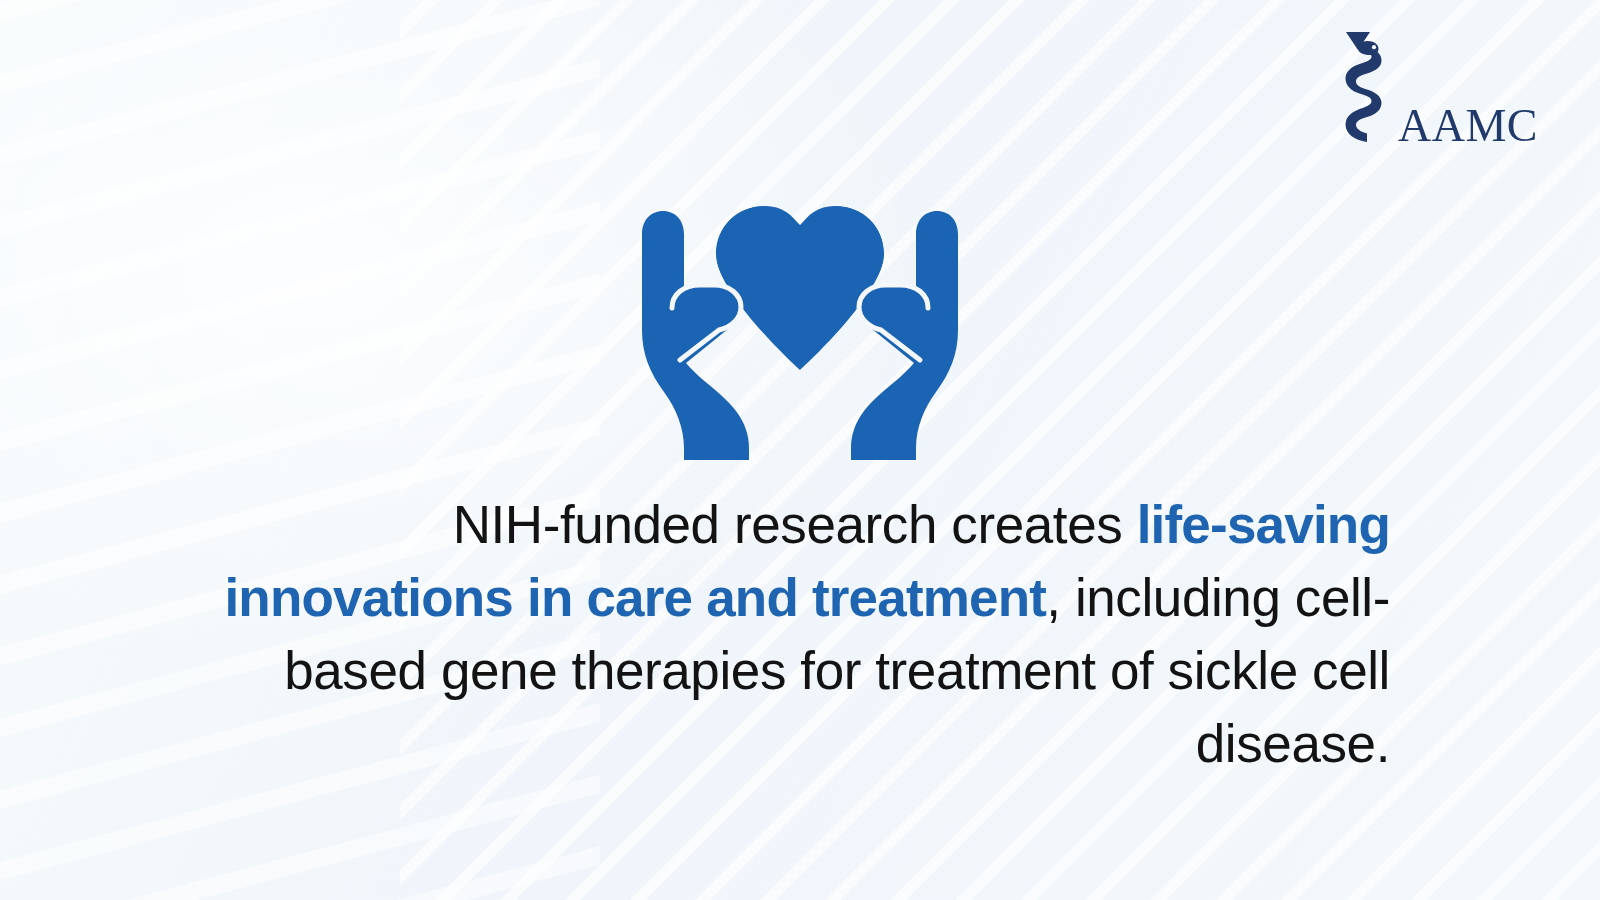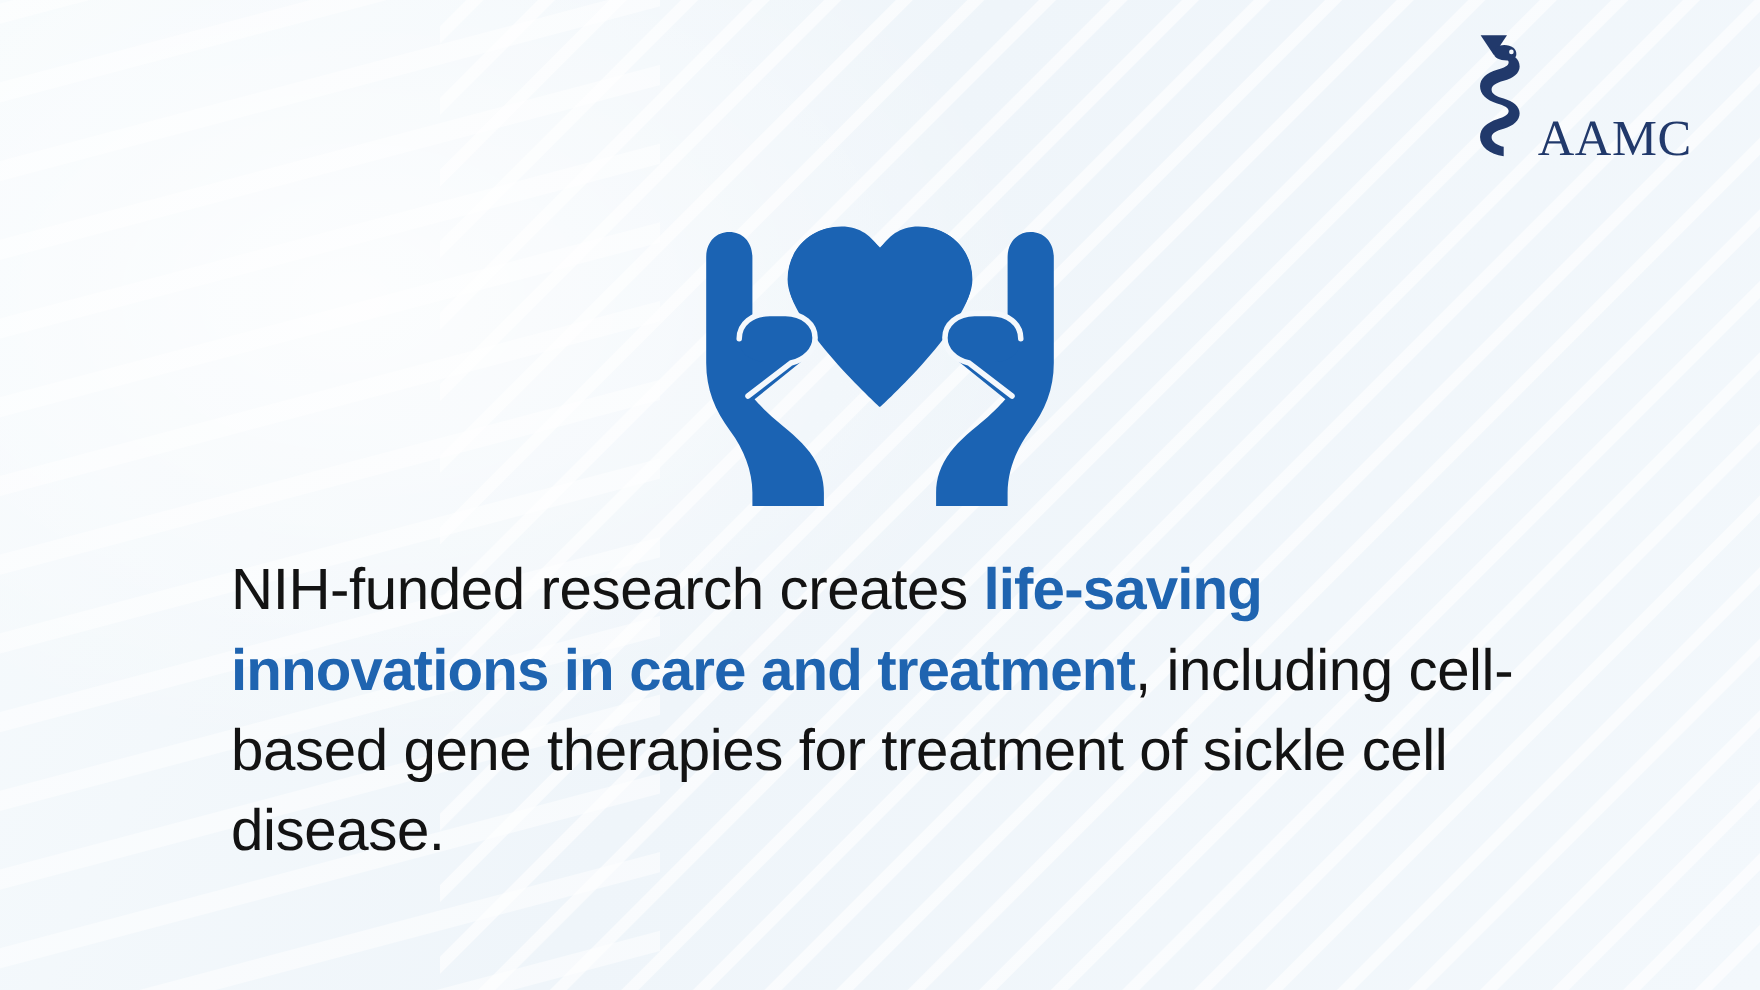--- a/index.html
+++ b/index.html
@@ -83,24 +83,24 @@
   #icon-wrap {
     position:absolute;
     top:108px; left:50%;
     transform:translateX(-50%);
     width:360px; height:370px;
   }
 
   
   #headline {
     position:absolute;
-    top:500px; left:50%;
+    top:488px; left:50%;
     transform:translateX(-50%);
     width:1180px;
-    text-align:left;
+    text-align:right;
     font-family:"Liberation Sans", sans-serif;
     font-weight:300;
     font-size:53px;
     line-height:73px;
     letter-spacing:-0.4px;
     color:#131313;
   }
   #headline .hl {
     font-weight:700;
     color:#1f64b0;

